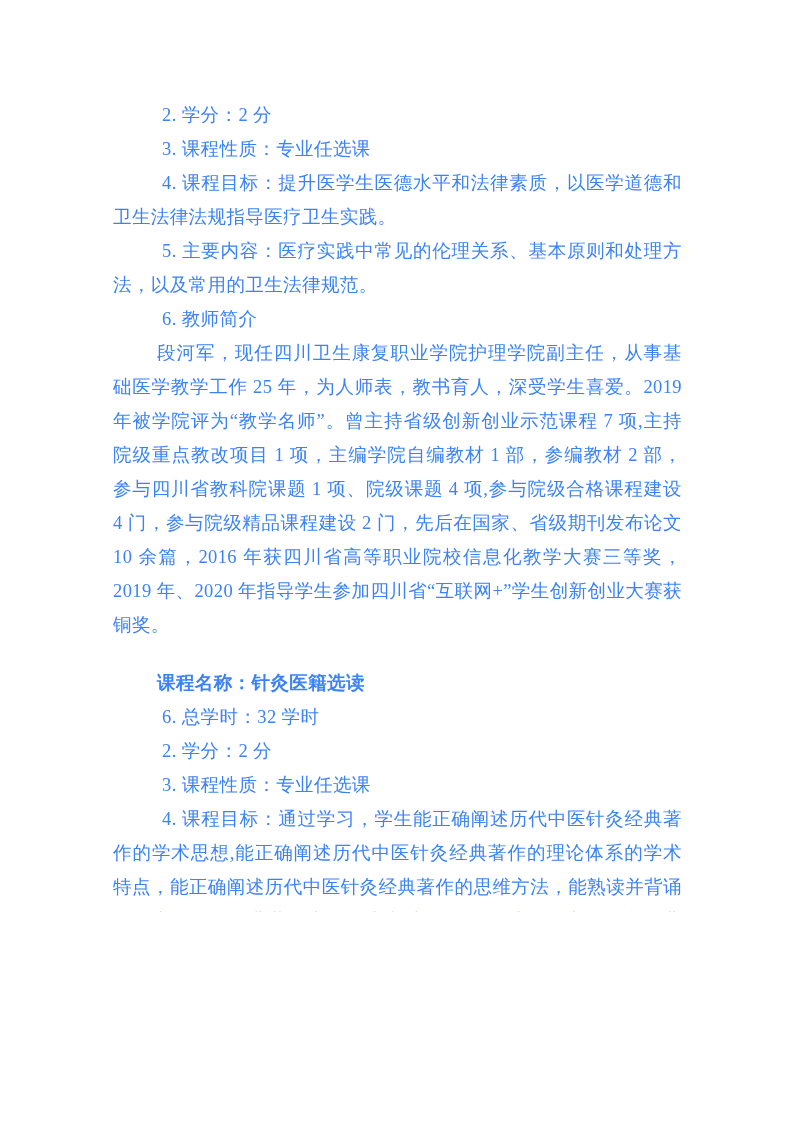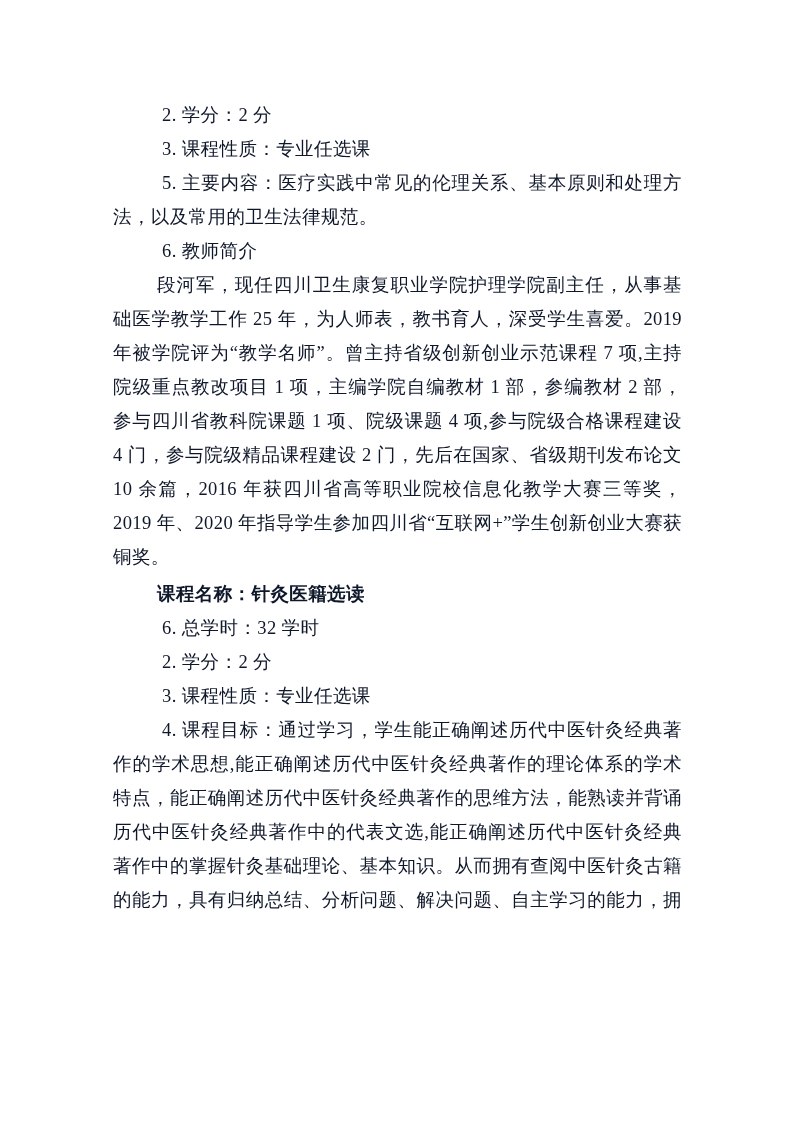--- a/index.html
+++ b/index.html
@@ -7,21 +7,21 @@
     padding: 0;
     background: #ffffff;
   }
   .page {
     position: relative;
     width: 793px;
     height: 912px;
     background: #ffffff;
     overflow: hidden;
     font-family: "Liberation Serif", "DejaVu Serif", serif;
-    color: #0f172a;
+    color: #3b82f6;
   }
   .content {
     position: absolute;
     left: 113px;
     top: 98px;
     width: 569px;
     font-size: 18.5px;
     line-height: 34px;
     letter-spacing: 0.4px;
   }
@@ -33,30 +33,31 @@
   }
   .list-item {
     text-indent: 49px;
   }
   .paragraph {
     text-indent: 44px;
   }
   .heading {
     font-weight: 700;
     text-indent: 44px;
-    margin-top: 3px;
+    margin-top: 24px;
   }
 </style>
 </head>
 <body>
 
 <div class="page">
   <div class="content">
     <p class="block list-item">2. 学分：2 分</p>
     <p class="block list-item">3. 课程性质：专业任选课</p>
+    <p class="block list-item">4. 课程目标：提升医学生医德水平和法律素质，以医学道德和卫生法律法规指导医疗卫生实践。</p>
     <p class="block list-item">5. 主要内容：医疗实践中常见的伦理关系、基本原则和处理方法，以及常用的卫生法律规范。</p>
     <p class="block list-item">6. 教师简介</p>
     <p class="block paragraph">段河军，现任四川卫生康复职业学院护理学院副主任，从事基础医学教学工作 25 年，为人师表，教书育人，深受学生喜爱。2019 年被学院评为“教学名师”。曾主持省级创新创业示范课程 7 项,主持院级重点教改项目 1 项，主编学院自编教材 1 部，参编教材 2 部，参与四川省教科院课题 1 项、院级课题 4 项,参与院级合格课程建设 4 门，参与院级精品课程建设 2 门，先后在国家、省级期刊发布论文 10 余篇，2016 年获四川省高等职业院校信息化教学大赛三等奖，2019 年、2020 年指导学生参加四川省“互联网+”学生创新创业大赛获铜奖。</p>
     <p class="block heading">课程名称：针灸医籍选读</p>
     <p class="block list-item">6. 总学时：32 学时</p>
     <p class="block list-item">2. 学分：2 分</p>
     <p class="block list-item">3. 课程性质：专业任选课</p>
     <p class="block list-item">4. 课程目标：通过学习，学生能正确阐述历代中医针灸经典著作的学术思想,能正确阐述历代中医针灸经典著作的理论体系的学术特点，能正确阐述历代中医针灸经典著作的思维方法，能熟读并背诵历代中医针灸经典著作中的代表文选,能正确阐述历代中医针灸经典著作中的掌握针灸基础理论、基本知识。从而拥有查阅中医针灸古籍的能力，具有归纳总结、分析问题、解决问题、自主学习的能力，拥有理论联系实际的能力，提高中医针灸临床思维能力，培养学生学会运用辩证的方法来学习中医针灸古籍的能力，拥有较好的合作学习能</p>
   </div>
 </div>

